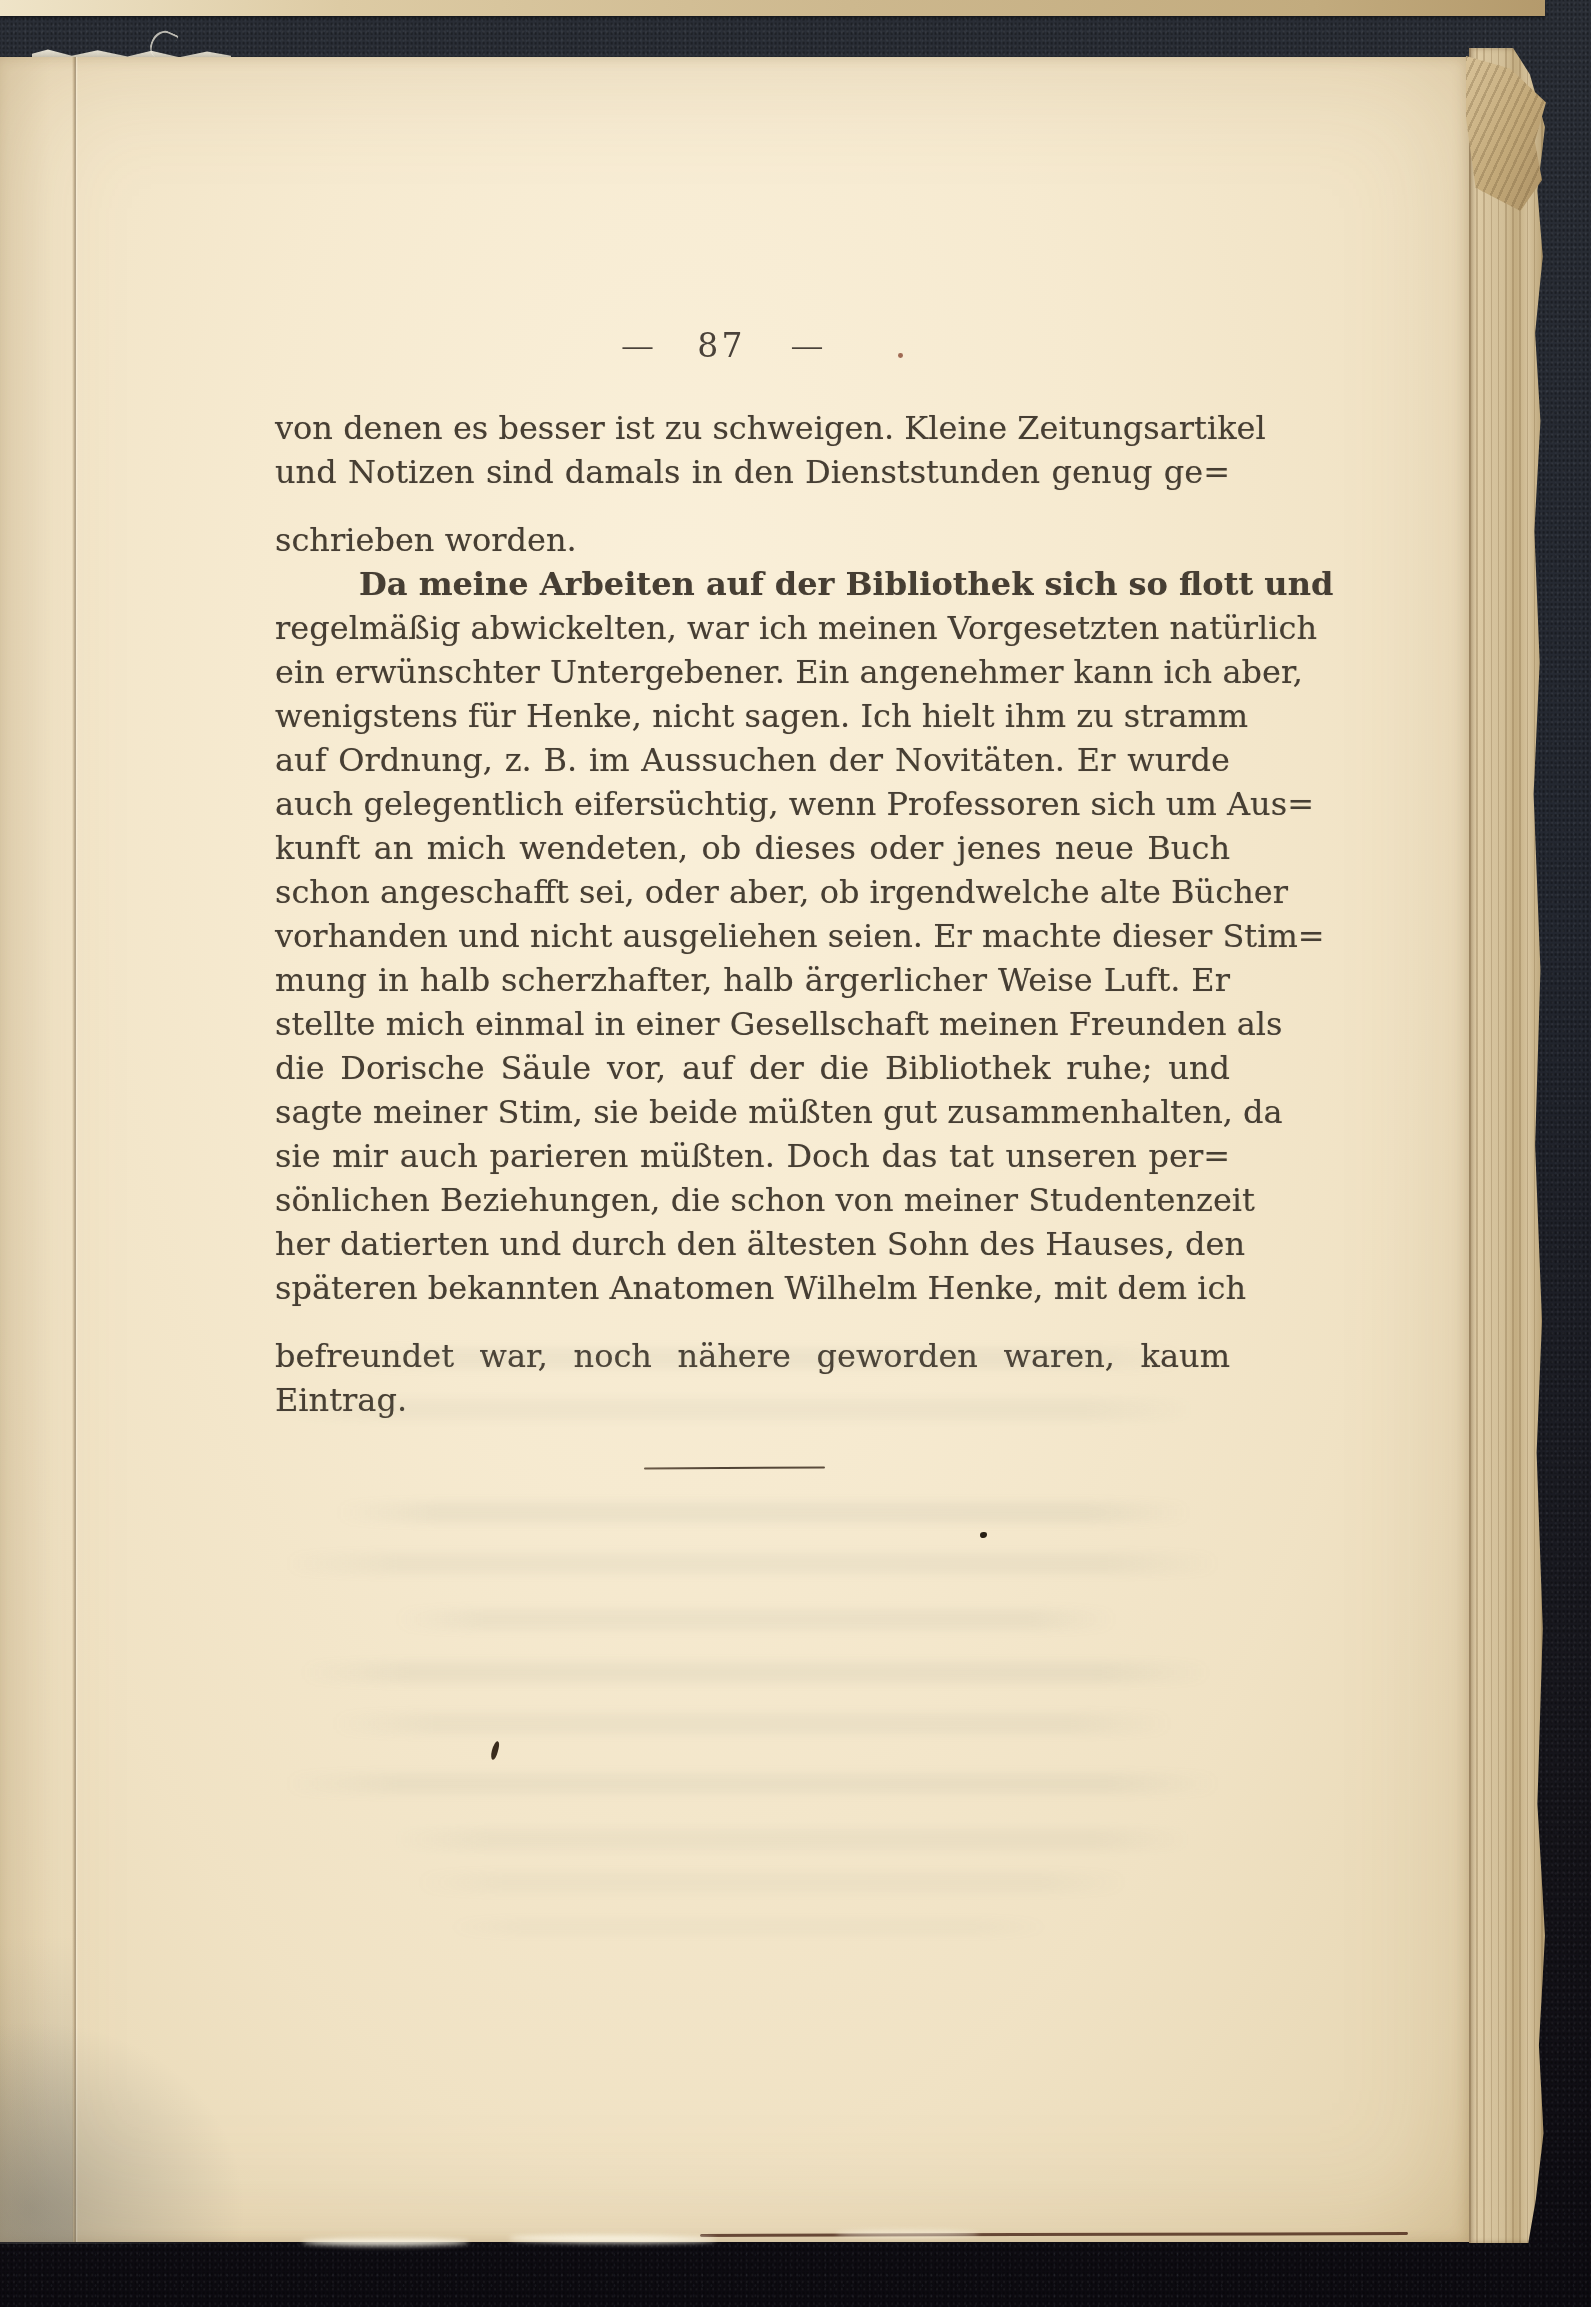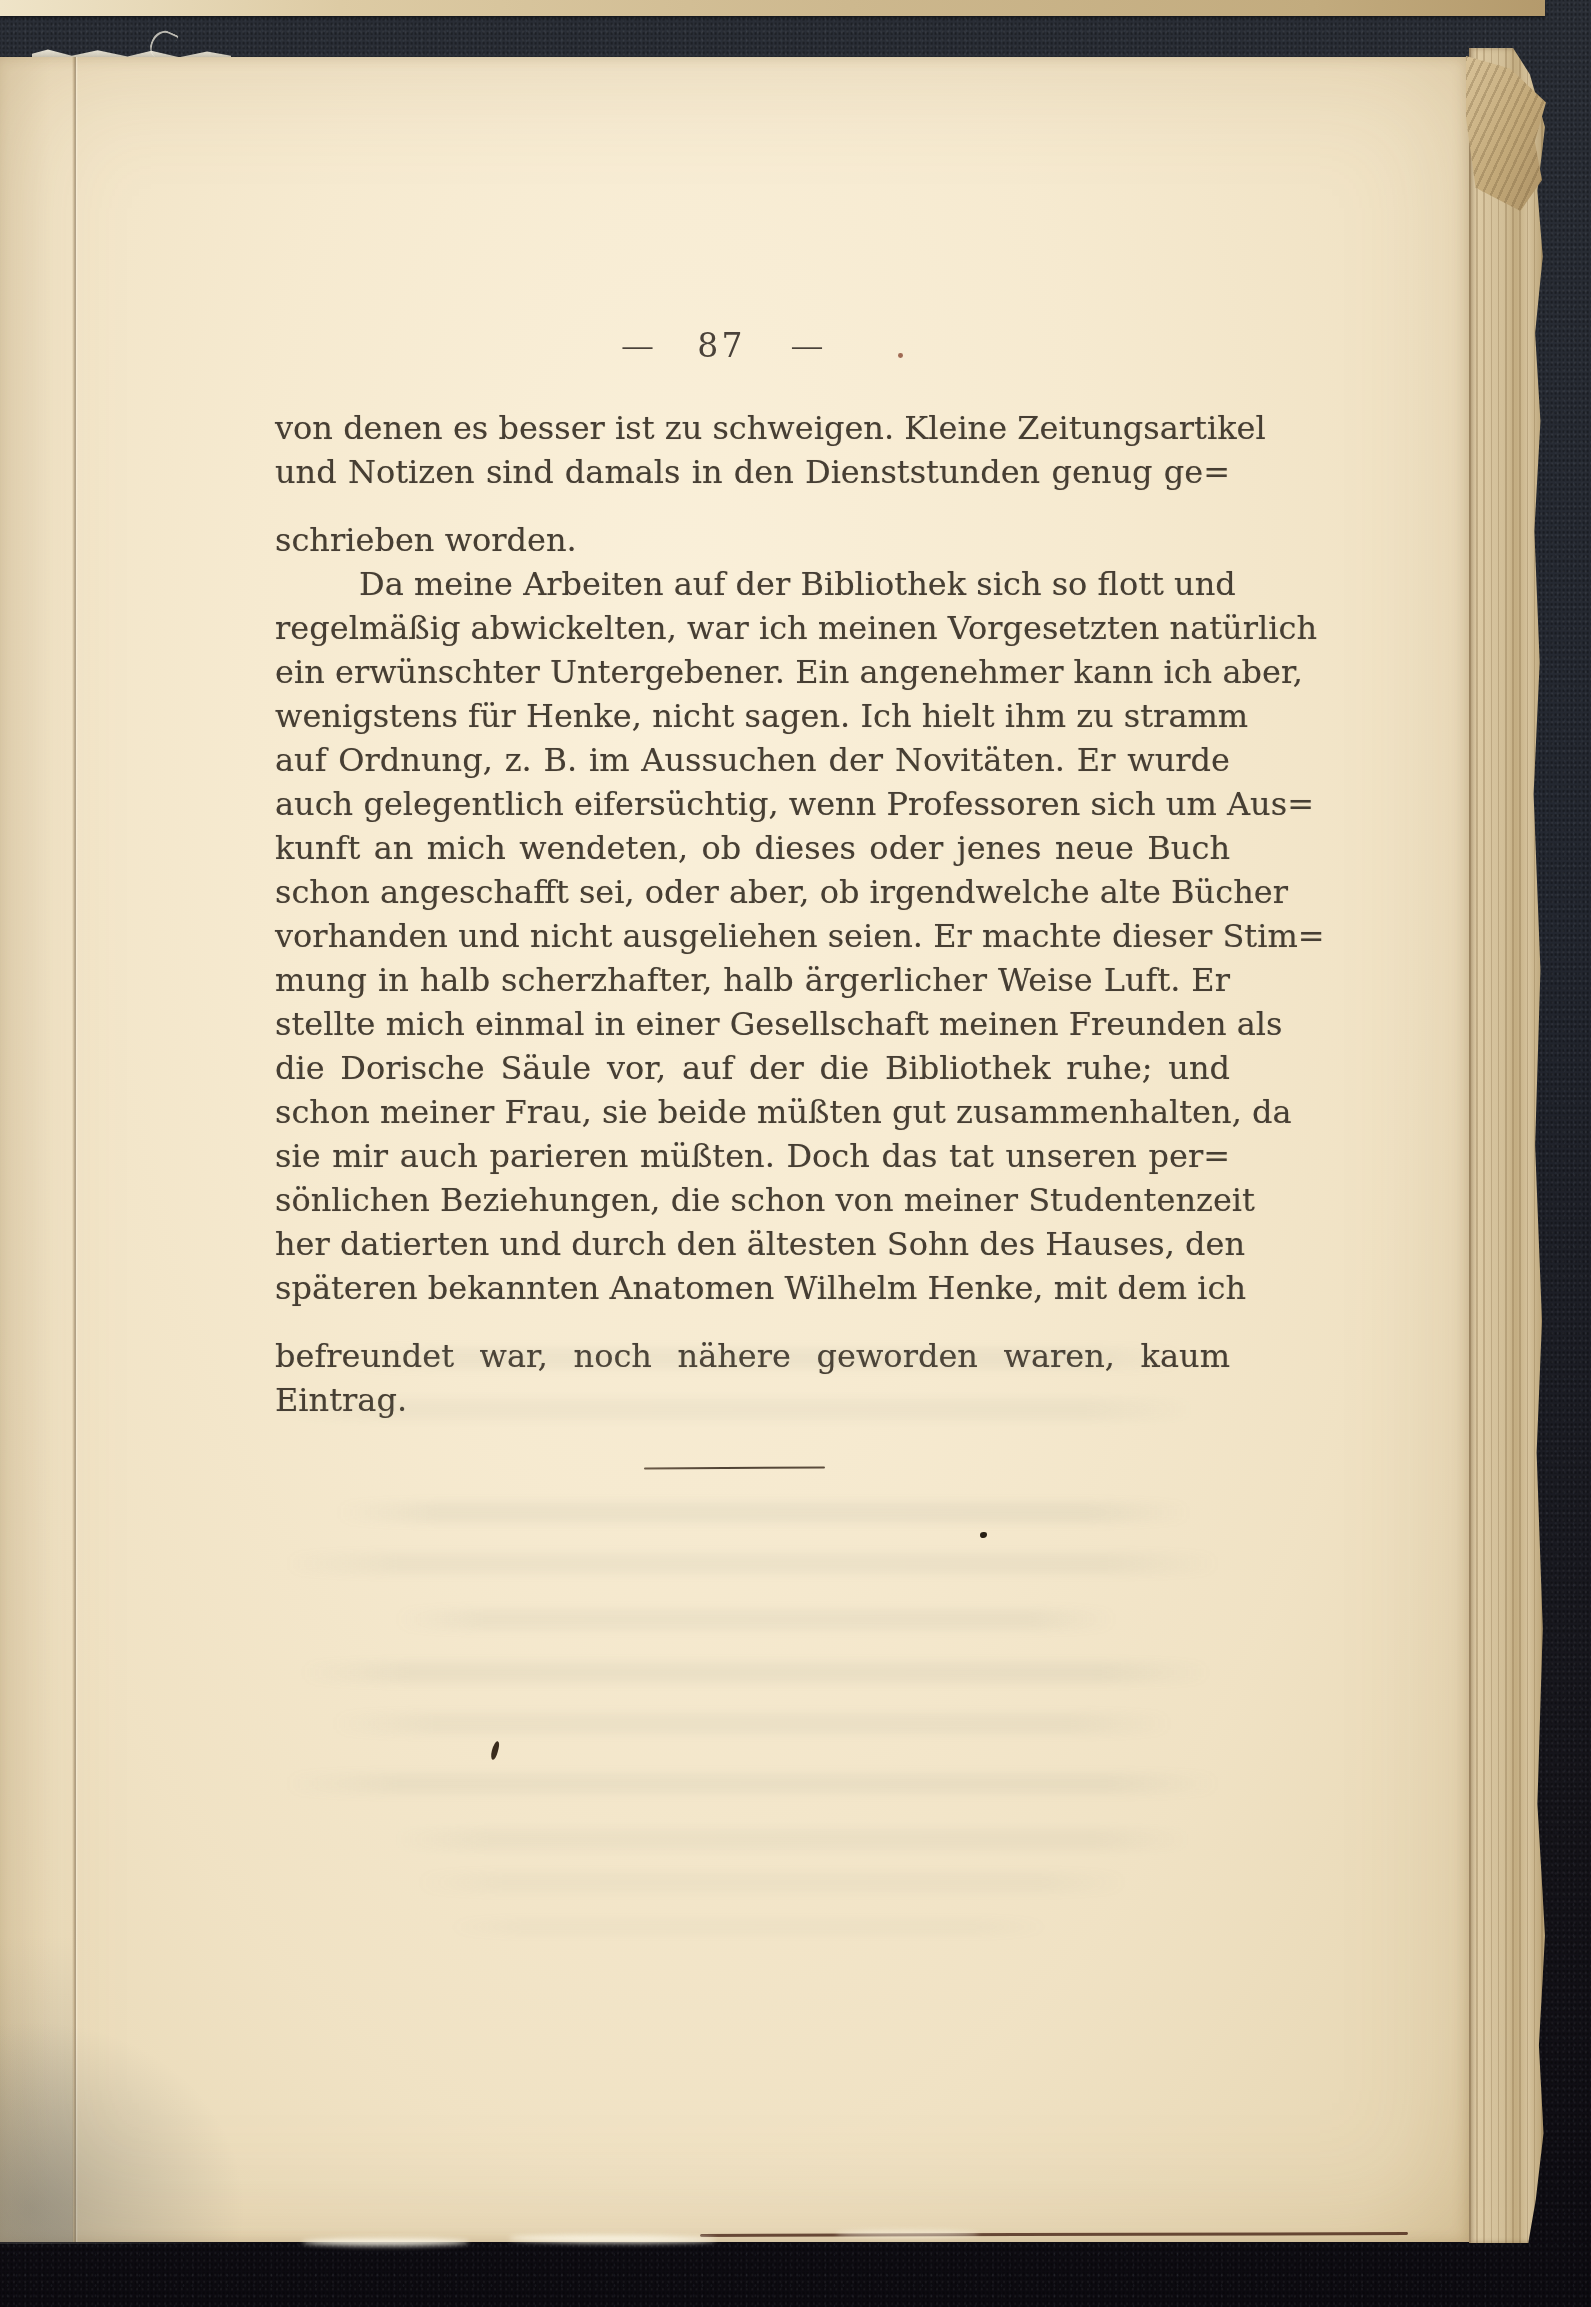--- a/index.html
+++ b/index.html
@@ -93,21 +93,21 @@
   .page-header .dash{letter-spacing:-1.6px;transform:scaleY(.8);}
   .page-header .num{letter-spacing:3.2px;}
   
   .body-text{
     position:absolute;left:275px;top:406px;width:955px;
     font-size:32px;line-height:44px;color:var(--ink,#463e33);
     text-shadow:0 0 0.8px rgba(70,62,51,.35);
   }
   .body-text .line{text-align:justify;text-align-last:justify;white-space:nowrap;}
   .body-text .line.para-end{text-align-last:left;white-space:normal;margin-top:24px;}
-  .body-text .line.indent{text-indent:84px;}
+  .body-text .line.indent{text-indent:84px;font-weight:bold;}
   
   .section-divider{
     position:absolute;left:644px;top:1467px;width:181px;height:2.4px;
     background:linear-gradient(90deg,#6b5a48,#4f4234 45%,#5c4d3d);
     transform:rotate(-.35deg);border-radius:1.6px;
   }
   
   .smudge{
     position:absolute;height:21px;border-radius:10.3px;filter:blur(4.8px);
     background:linear-gradient(90deg,rgba(148,150,132,0) 0%,rgba(148,150,132,.16) 12%,rgba(138,142,126,.16) 88%,rgba(148,150,132,0) 100%);
@@ -170,21 +170,21 @@
       <div class="line">ein erwünschter Untergebener.  Ein angenehmer kann ich aber,</div>
       <div class="line">wenigstens für Henke, nicht sagen.  Ich hielt ihm zu stramm</div>
       <div class="line">auf Ordnung, z. B. im Aussuchen der Novitäten.  Er wurde</div>
       <div class="line">auch gelegentlich eifersüchtig, wenn Professoren sich um Aus=</div>
       <div class="line">kunft an mich wendeten, ob dieses oder jenes neue Buch</div>
       <div class="line">schon angeschafft sei, oder aber, ob irgendwelche alte Bücher</div>
       <div class="line">vorhanden und nicht ausgeliehen seien.  Er machte dieser Stim=</div>
       <div class="line">mung in halb scherzhafter, halb ärgerlicher Weise Luft.  Er</div>
       <div class="line">stellte mich einmal in einer Gesellschaft meinen Freunden als</div>
       <div class="line">die Dorische Säule vor, auf der die Bibliothek ruhe; und</div>
-      <div class="line">schon meiner Frau, sie beide müßten gut zusammenhalten, da</div>
+      <div class="line">sagte meiner Stim, sie beide müßten gut zusammenhalten, da</div>
       <div class="line">sie mir auch parieren müßten.  Doch das tat unseren per=</div>
       <div class="line">sönlichen Beziehungen, die schon von meiner Studentenzeit</div>
       <div class="line">her datierten und durch den ältesten Sohn des Hauses, den</div>
       <div class="line">späteren bekannten Anatomen Wilhelm Henke, mit dem ich</div>
       <div class="line para-end">befreundet war, noch nähere geworden waren, kaum Eintrag.</div>
     </div>
 
   <div class="section-divider"></div>
 
   <div class="smudge g1"></div>

